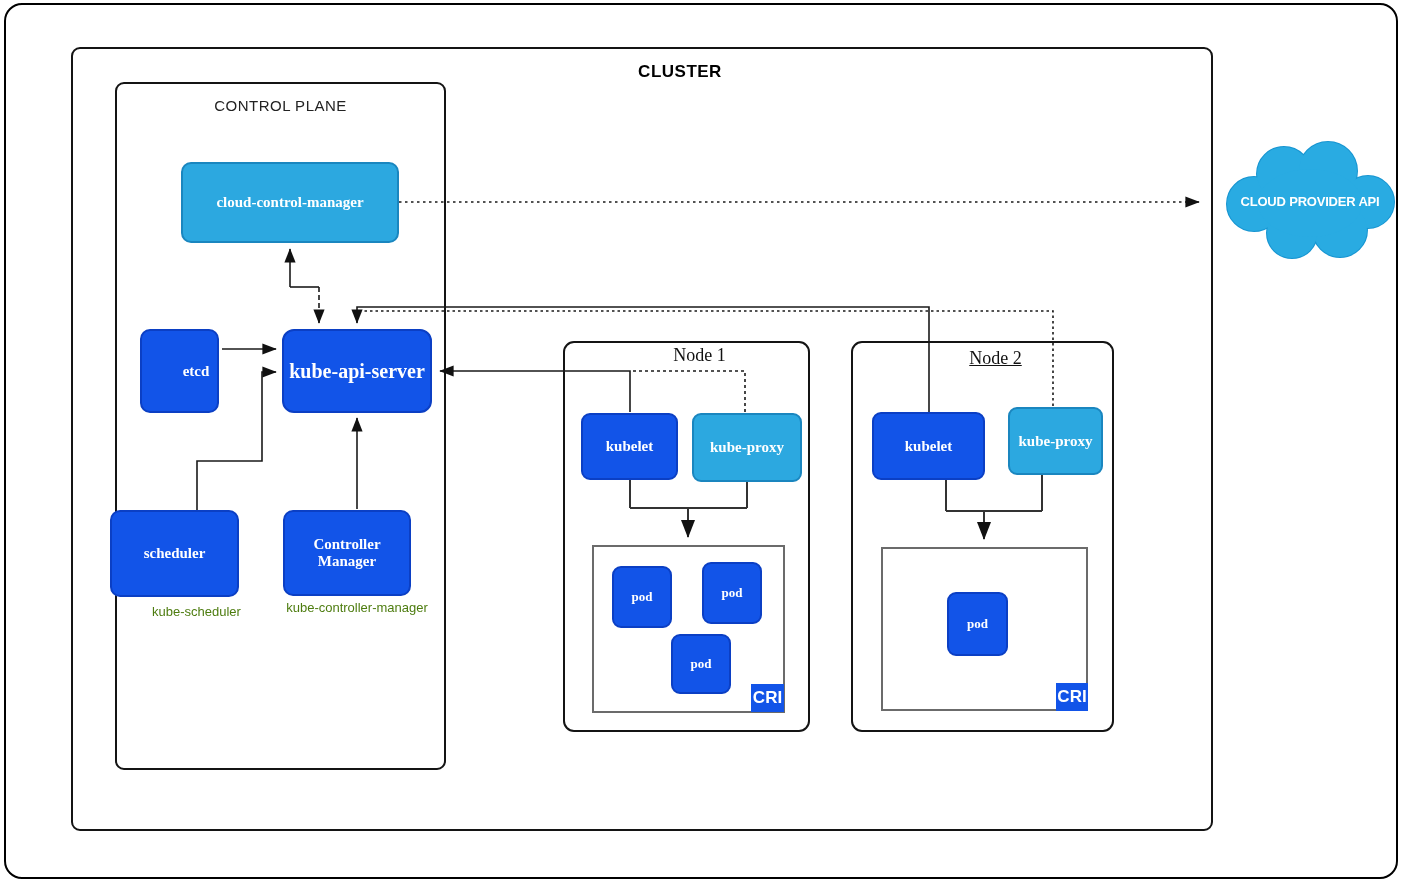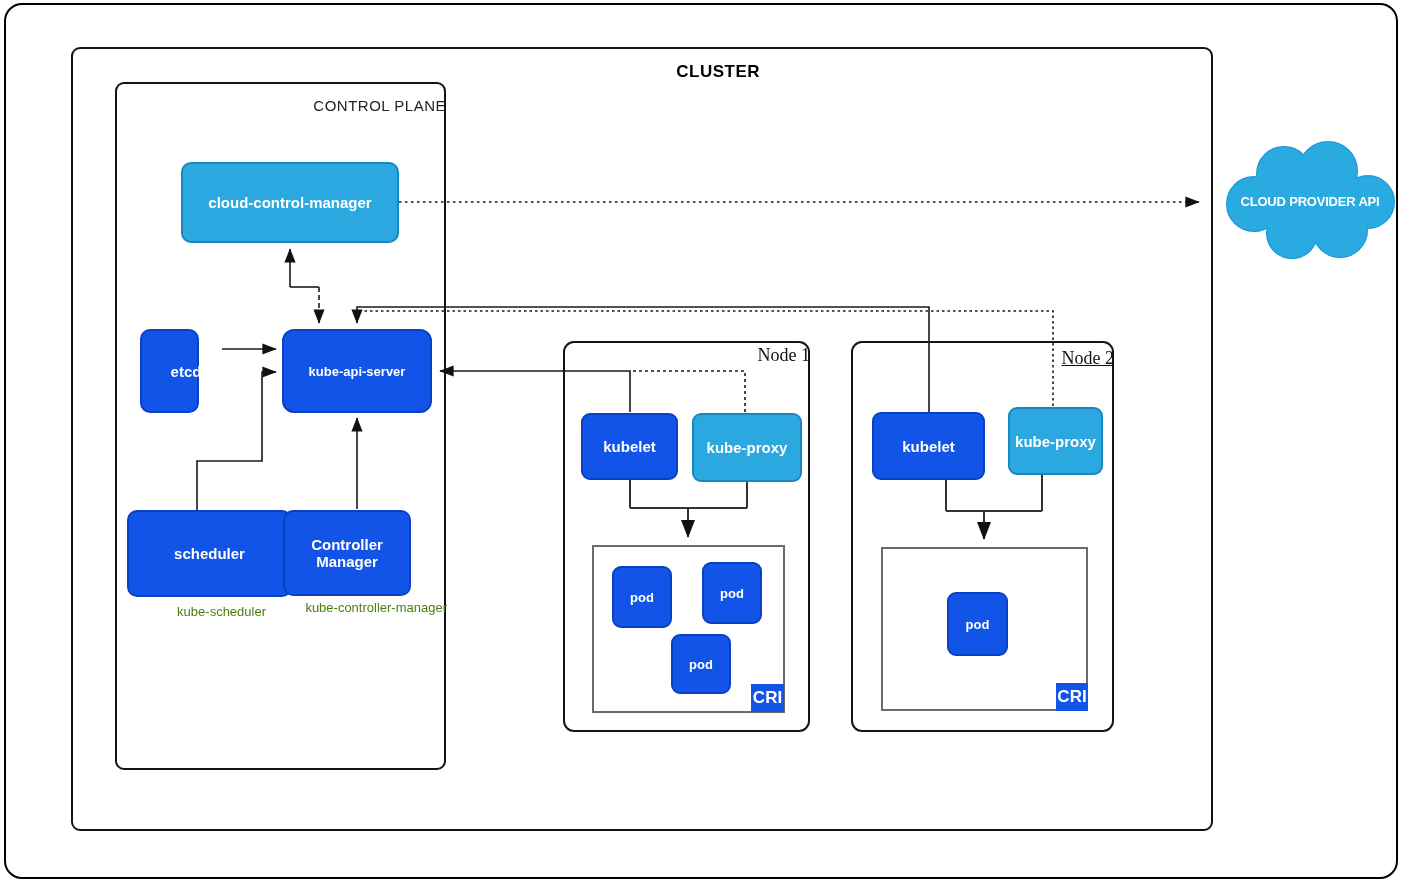--- a/index.html
+++ b/index.html
@@ -15,25 +15,25 @@
   body{
     width:1402px;height:882px;position:relative;overflow:hidden;
     font-family:"Liberation Sans",sans-serif;
   }
   .abs{position:absolute;box-sizing:border-box;}
   .frame{border:2px solid #000;border-radius:18px;background:#fff;}
   .groupbox{border:2px solid #141414;border-radius:9px;background:transparent;}
   .chip{
     position:absolute;box-sizing:border-box;border-radius:10px;
     display:flex;align-items:center;justify-content:center;
-    color:#fff;font-weight:bold;text-align:center;
+    color:#fff;font-weight:bold;text-align:center;font-family:Liberation Serif, serif;
   }
   .dark{background:var(--dark-blue);border:2px solid var(--dark-blue-border);}
   .light{background:var(--light-blue);border:2px solid var(--light-blue-border);}
-  .lbl{position:absolute;text-align:right;box-sizing:border-box;}
+  .lbl{position:absolute;text-align:center;box-sizing:border-box;}
   .title-sans{font-weight:bold;font-size:17px;color:#000;letter-spacing:.5px;}
   .cp-label{font-size:15px;color:#222;letter-spacing:.5px;}
   .node-title{font-family:"Liberation Serif",serif;font-size:18px;color:#111;padding-left:26px;}
   .caption{font-size:13px;color:#4d7c0f;}
   .pods-box{border:2px solid #6b6b6b;background:#fff;}
   .cri{
     position:absolute;box-sizing:border-box;background:var(--dark-blue);
     color:#fff;font-weight:bold;font-size:17px;
     display:flex;align-items:center;justify-content:center;
   }
@@ -49,29 +49,29 @@
 <div class="abs groupbox" style="left:71px;top:47px;width:1142px;height:784px;"></div>
 <div class="lbl title-sans" style="left:600px;top:62px;width:160px;">CLUSTER</div>
 
 <div class="abs groupbox" style="left:115px;top:82px;width:331px;height:688px;"></div>
 <div class="lbl cp-label" style="left:115px;top:97px;width:331px;">CONTROL PLANE</div>
 
 <div class="chip light" style="left:181px;top:162px;width:218px;height:81px;font-size:15px;">
   <span>cloud-control-manager</span>
 </div>
 
-<div class="chip dark" style="left:140px;top:329px;width:59px;height:84px;font-size:15px;padding-left:33px;">
+<div class="chip dark" style="left:140px;top:329px;width:79px;height:84px;font-size:15px;padding-left:33px;">
   <span>etcd</span>
 </div>
 
-<div class="chip dark" style="left:282px;top:329px;width:150px;height:84px;font-size:13px;border-radius:12px;">
+<div class="chip dark" style="left:282px;top:329px;width:150px;height:84px;font-size:20px;border-radius:12px;">
   <span>kube-api-server</span>
 </div>
 
-<div class="chip dark" style="left:127px;top:510px;width:165px;height:87px;font-size:15px;">
+<div class="chip dark" style="left:110px;top:510px;width:129px;height:87px;font-size:15px;">
   <span>scheduler</span>
 </div>
 <div class="lbl caption" style="left:127px;top:604px;width:139px;">kube-scheduler</div>
 
 <div class="chip dark" style="left:283px;top:510px;width:128px;height:86px;font-size:15px;">
   <span>Controller Manager</span>
 </div>
 <div class="lbl caption" style="left:267px;top:600px;width:180px;">kube-controller-manager</div>
 
 <div class="abs groupbox" style="left:563px;top:341px;width:247px;height:391px;border-radius:11px;"></div>

